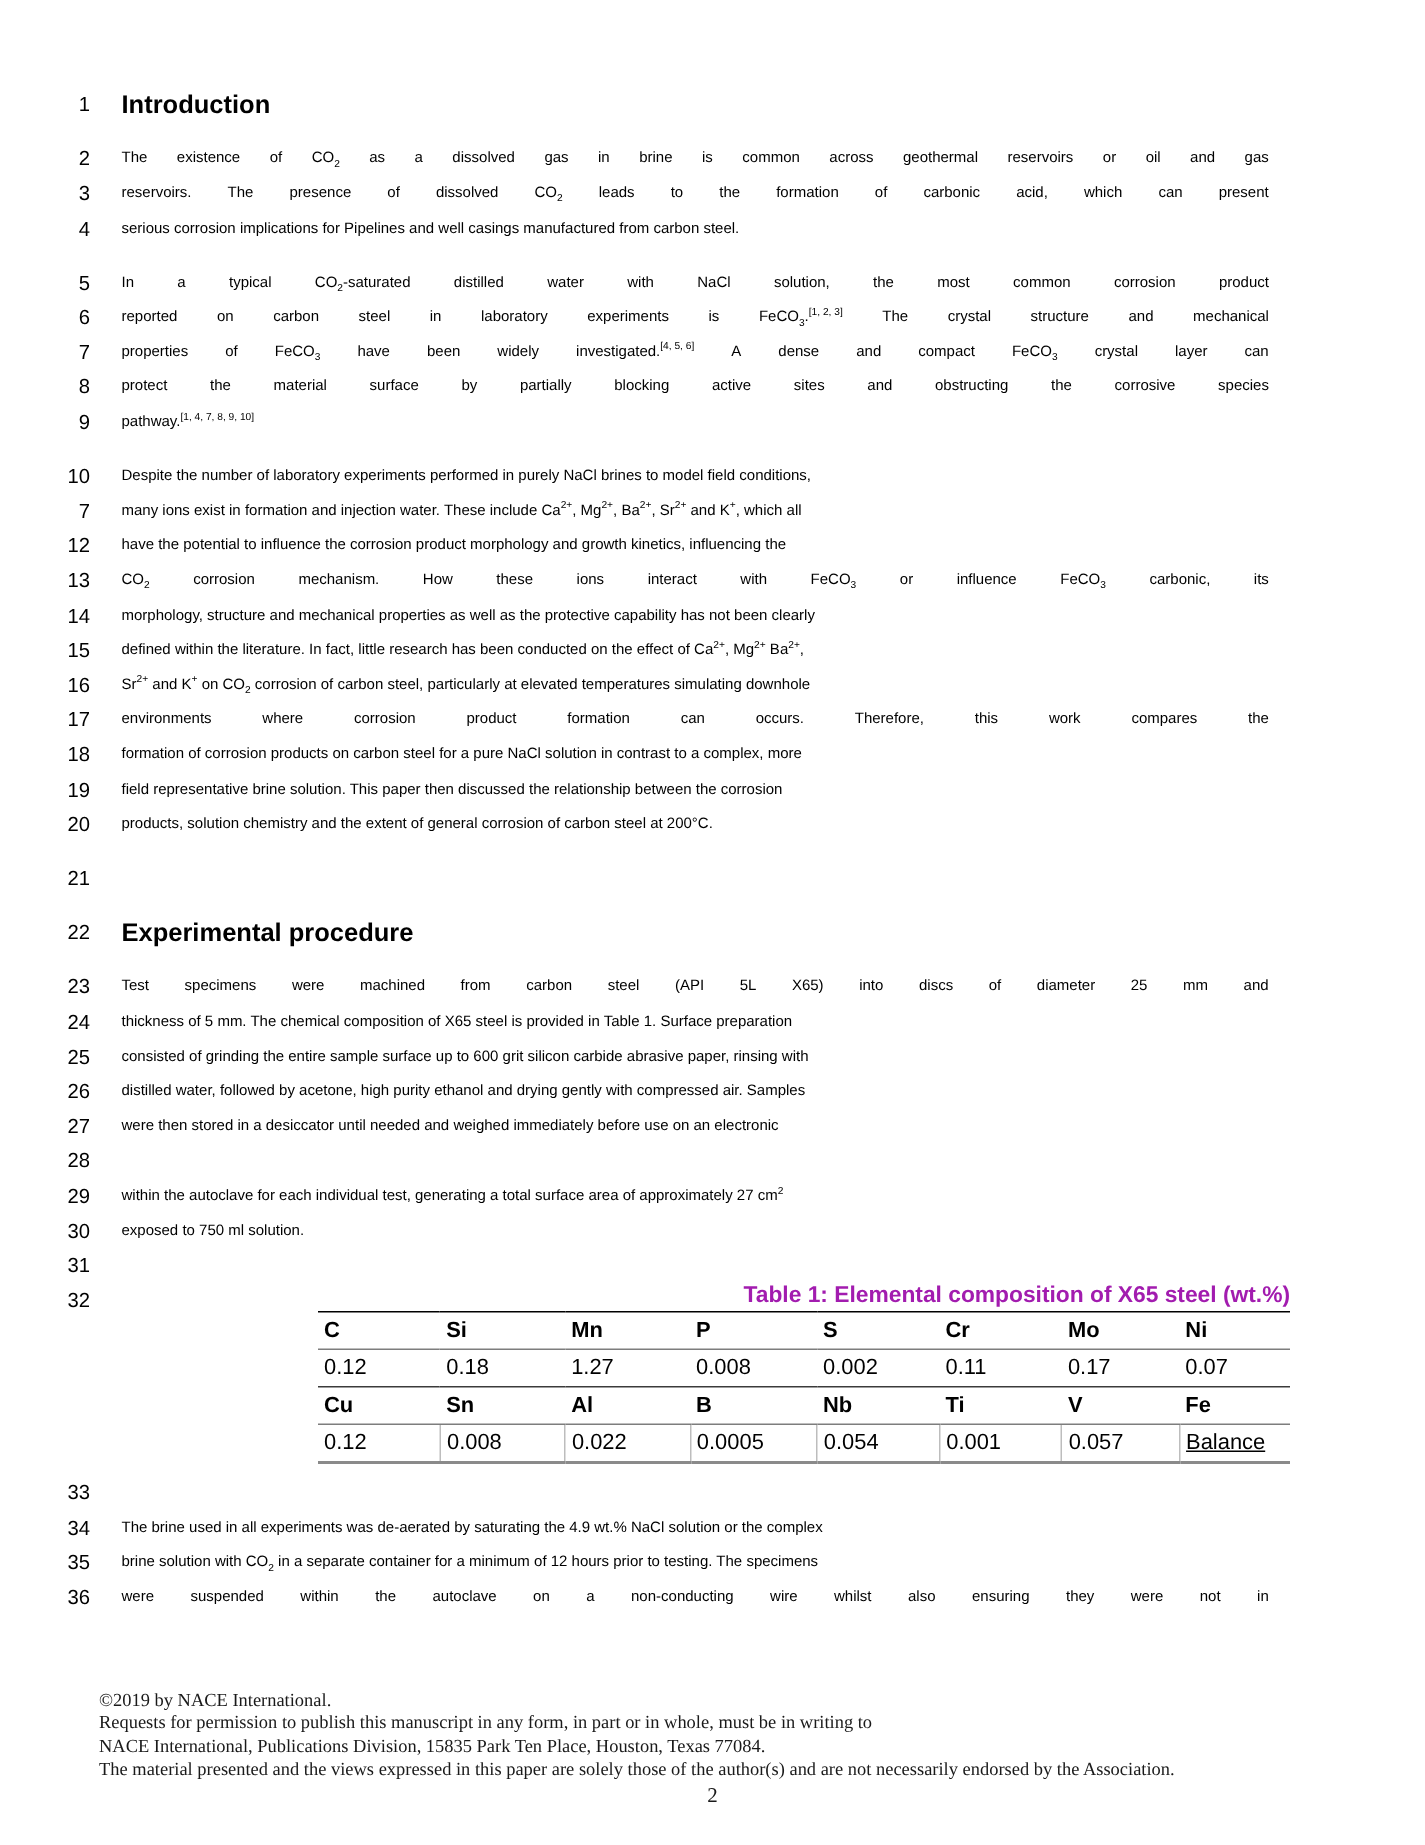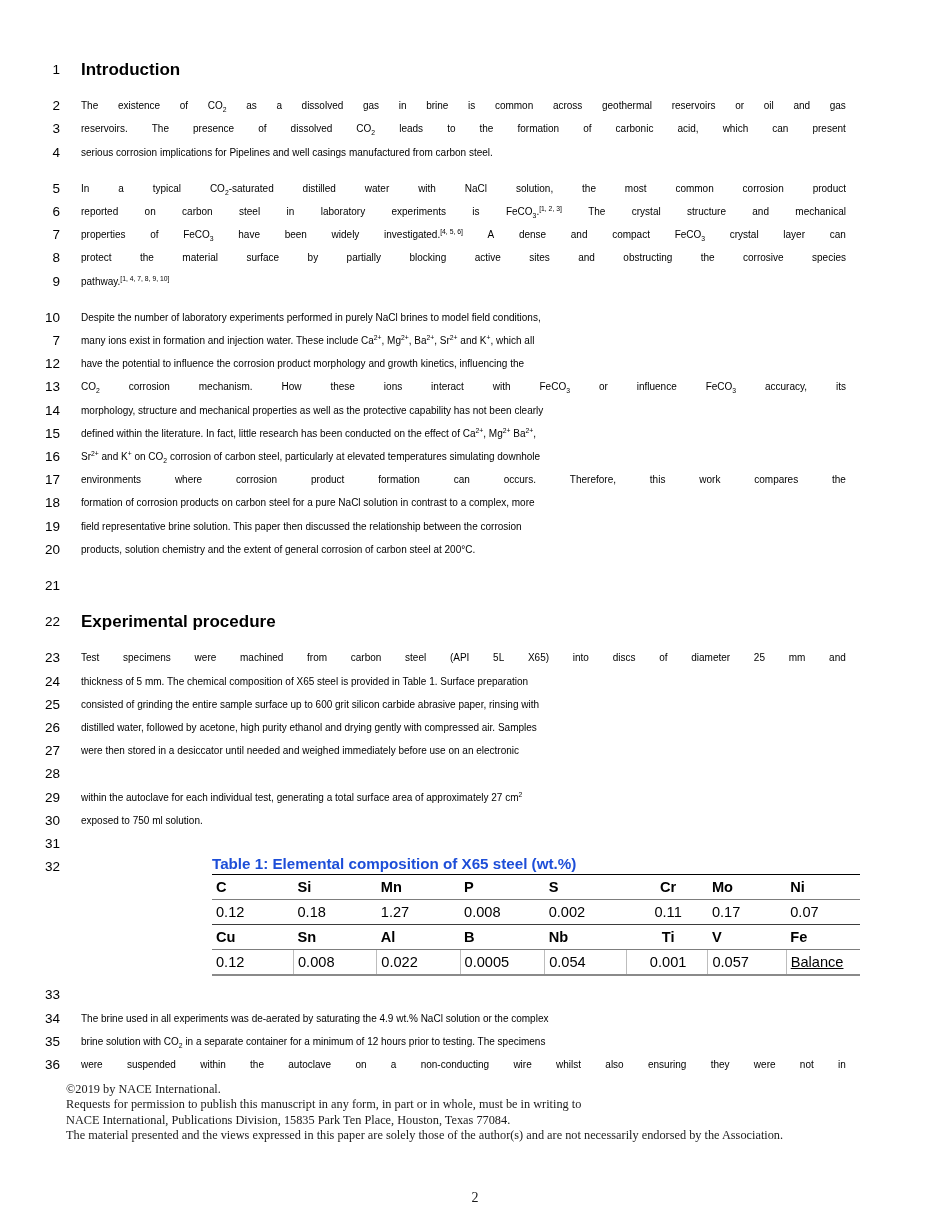--- a/index.html
+++ b/index.html
@@ -87,22 +87,22 @@
   table.comp {
     border-collapse: collapse;
     width: 648px;
     font-size: 14.6px;
   }
   table.comp caption {
     caption-side: top;
     font-weight: bold;
     font-size: 15.2px;
     padding-bottom: 2px;
-    text-align: left;
-    color: #1d4ed8;
+    text-align: right;
+    color: #a21caf;
   }
   table.comp td {
     padding: 2px 2px 2px 4px;
     line-height: 20px;
     white-space: nowrap;
   }
   table.comp tr.hdr td {
     font-weight: bold;
     border-top: 1.6px solid #000;
     border-bottom: 1.2px solid #7d7d7d;
@@ -113,29 +113,29 @@
   table.comp tr.val.last td {
     border-bottom: 2px solid #8a8a8a;
     border-right: 1px solid #bdbdbd;
   }
   table.comp tr.val.last td:last-child { border-right: none; text-decoration: underline; }
   table.comp td.c0 { width: 84px; }
   table.comp td.c1 { width: 84px; margin-left: 20px; }
   table.comp td.c2 { width: 84px; }
   table.comp td.c3 { width: 84px; }
   table.comp td.c4 { width: 82px; }
-  table.comp td.c5 { width: 82px; text-align: center; }
+  table.comp td.c5 { width: 82px; }
   table.comp td.c6 { width: 78px; }
   table.comp td.c7 { width: 70px; }
 
   
   .footer {
     position: absolute;
     left: 66px;
-    top: 1082px;
+    top: 1126px;
     width: 820px;
     font-family: "Liberation Serif", serif;
     font-size: 12.3px;
     line-height: 15.4px;
     color: #1a1a1a;
   }
   .footer .ln { white-space: nowrap; }
   .pagenum {
     position: absolute;
     left: 0;
@@ -318,21 +318,21 @@
           <span class="w">mechanism.</span>
           <span class="w">How</span>
           <span class="w">these</span>
           <span class="w">ions</span>
           <span class="w">interact</span>
           <span class="w">with</span>
           <span class="w">FeCO<sub>3</sub></span>
           <span class="w">or</span>
           <span class="w">influence</span>
           <span class="w">FeCO<sub>3</sub></span>
-          <span class="w">accuracy,</span>
+          <span class="w">carbonic,</span>
           <span class="w">its</span>
       </div>
     </div>
     <div class="line-row">
       <div class="lineno">14</div>
       <div class="linebody plain">morphology, structure and mechanical properties as well as the protective capability has not been clearly</div>
     </div>
     <div class="line-row">
       <div class="lineno">15</div>
       <div class="linebody plain">defined within the literature. In fact, little research has been conducted on the effect of Ca<sup>2+</sup>, Mg<sup>2+</sup> Ba<sup>2+</sup>,</div>

